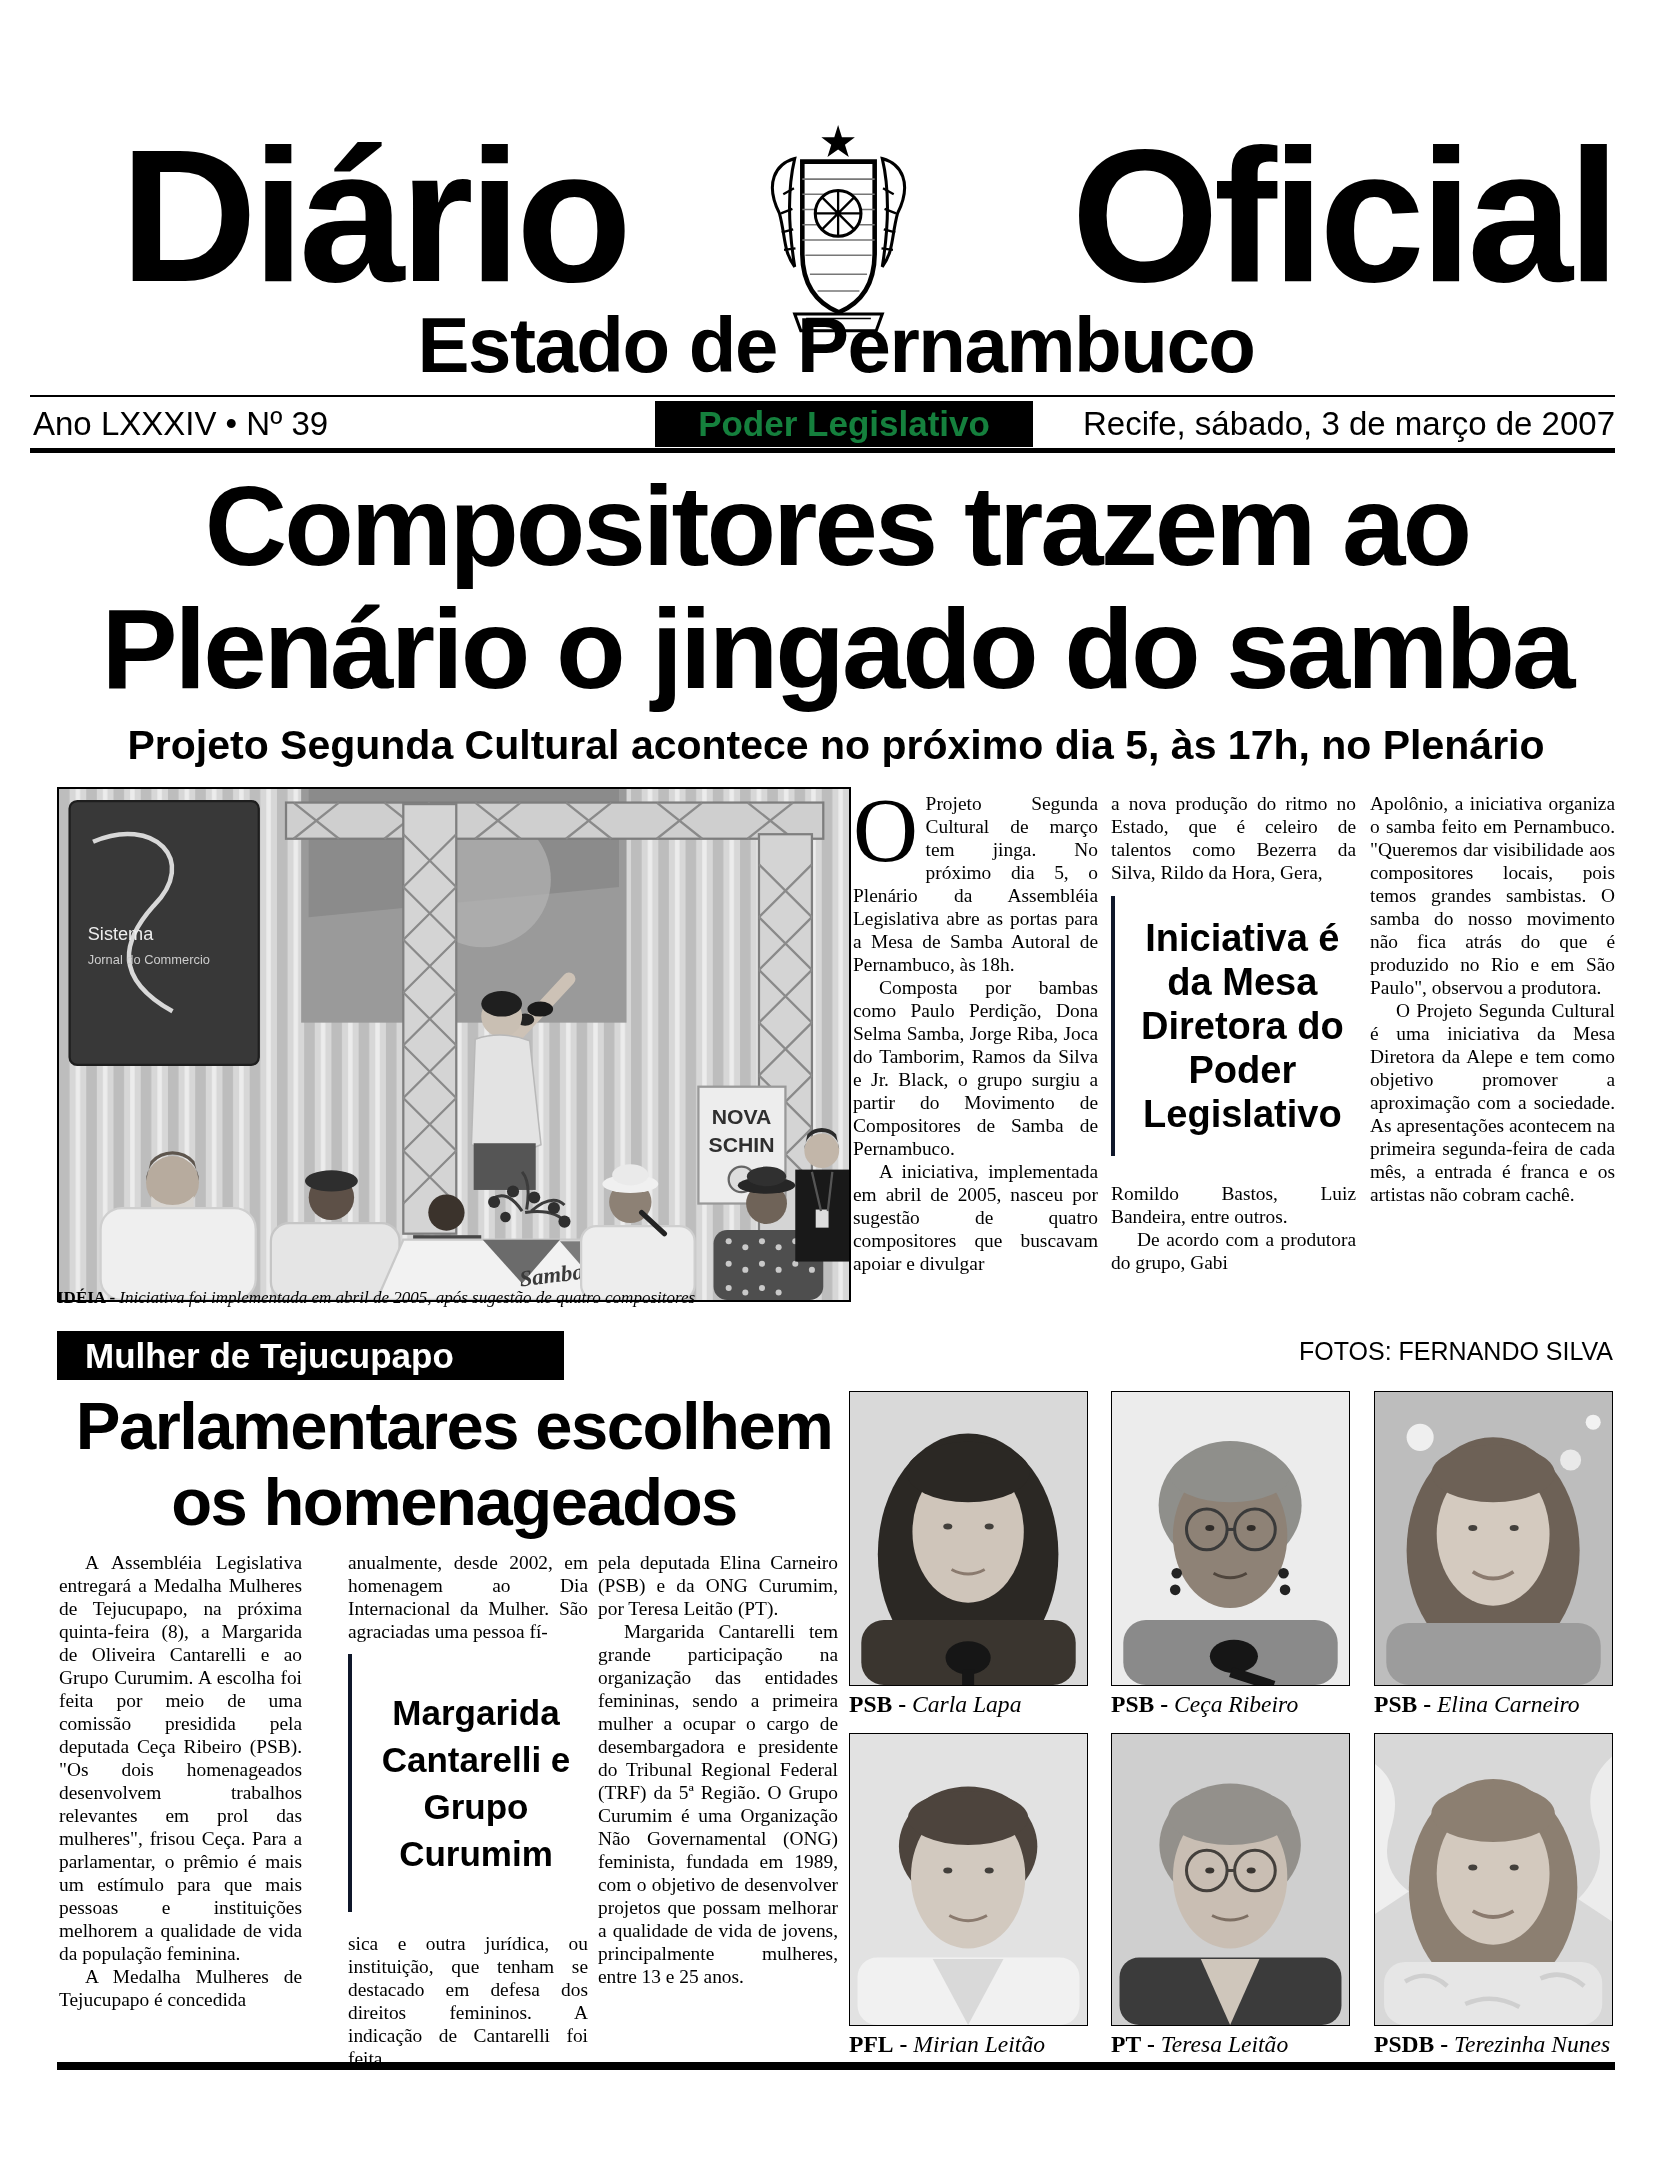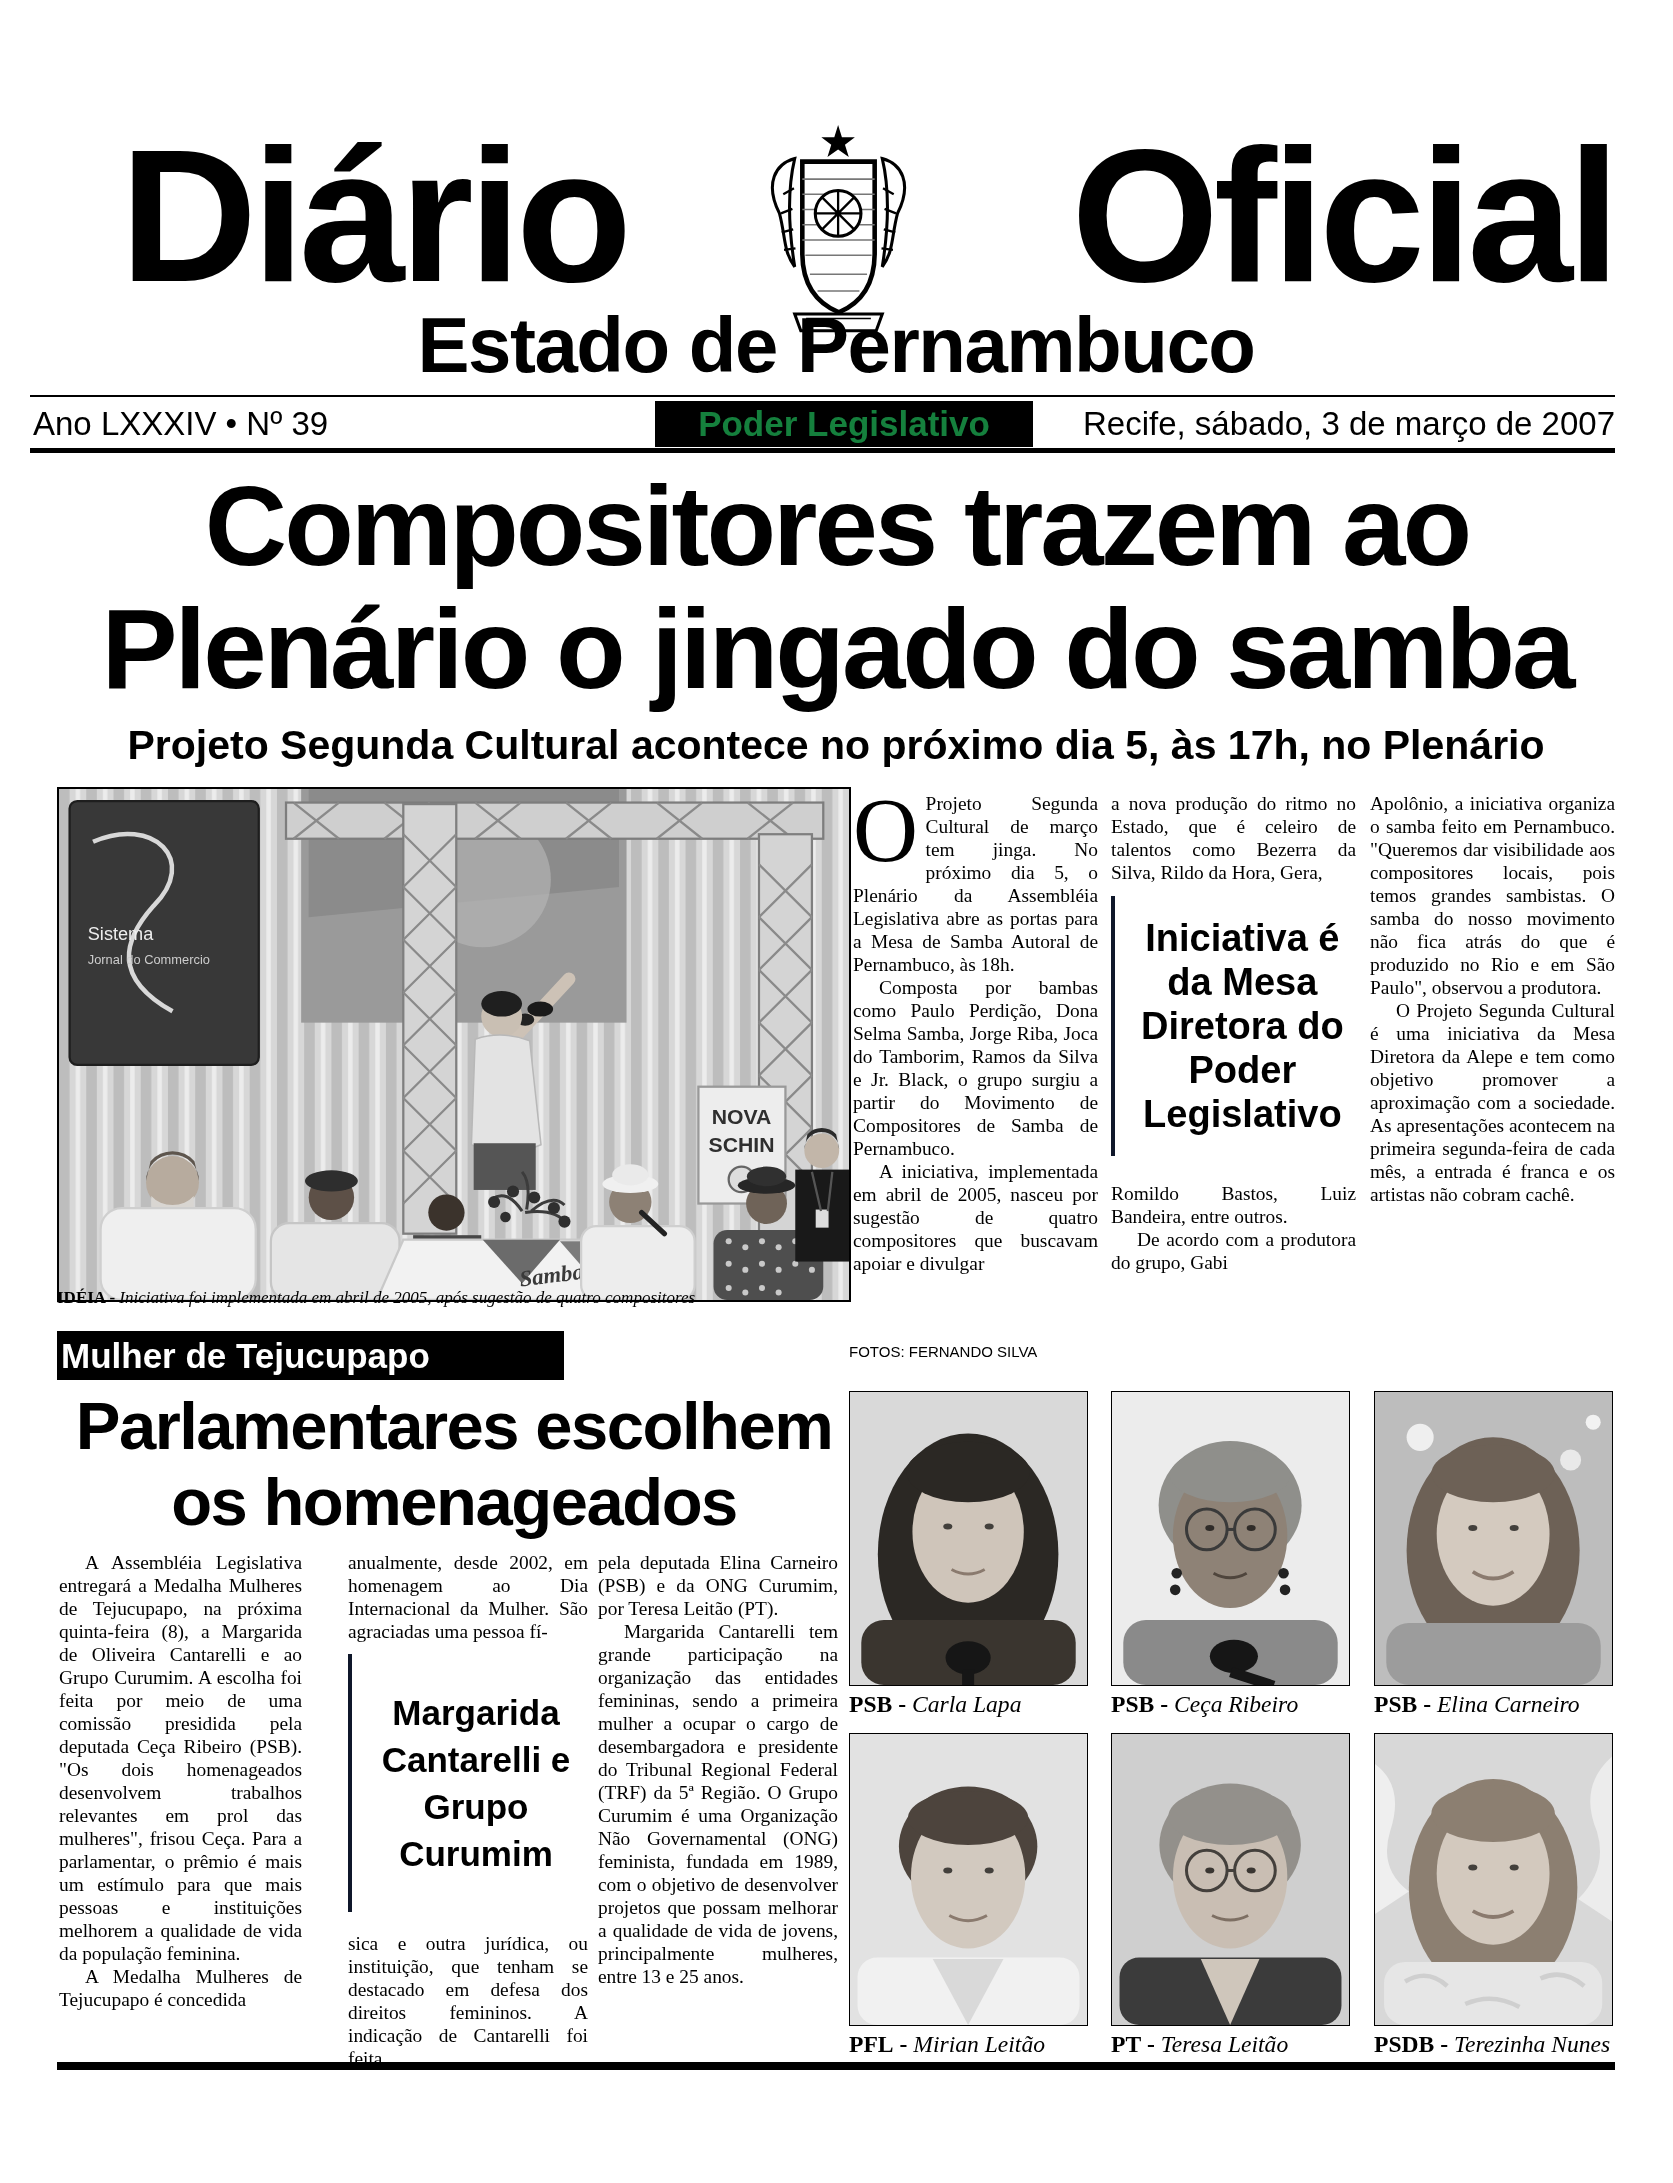--- a/index.html
+++ b/index.html
@@ -41,30 +41,30 @@
   .a1c1{left:853px;top:792px;width:245px;}
   .a1c2{left:1111px;top:792px;width:245px;}
   .a1c3{left:1370px;top:792px;width:245px;}
 
   .pullquote{border-left:4px solid #0f172a;margin:12px 0 26px 0;padding:20px 0 20px 13.7px;}
   .pullquote .pq-line{text-align:center;font-family:"Liberation Sans","DejaVu Sans",sans-serif;font-weight:bold;font-size:38px;line-height:44px;}
   .pq2{margin:10.6px 0 20px 0;padding:35px 0 35px 12px;}
   .pq2 .pq-line{font-size:35px;line-height:47px;}
 
   
-  .section-box{left:57px;top:1331px;width:507px;height:49px;background:#000;color:#fff;font-weight:bold;font-size:35px;line-height:49px;padding-left:4px;box-sizing:border-box;white-space:nowrap;}
+  .section-box{left:57px;top:1331px;width:507px;height:49px;background:#000;color:#fff;font-weight:bold;font-size:35px;line-height:49px;padding-left:28px;box-sizing:border-box;white-space:nowrap;}
   .h2-wrap{left:57px;top:1388px;width:794px;text-align:center;font-weight:bold;letter-spacing:-1.5px;}
   .h2-wrap div{font-size:67px;line-height:76px;white-space:nowrap;}
   .a2c1{left:59px;top:1551px;width:243px;}
   .a2c2{left:320px;top:1551px;width:240px;padding-left:28px;}
   .a2c3{left:598px;top:1551px;width:240px;}
   .bottom-rule{left:57px;top:2062px;width:1558px;height:7.6px;background:#000;}
 
   
-  .credit{left:849px;top:1340px;width:764px;font-size:15px;line-height:23px;}
+  .credit{left:849px;top:1340px;width:764px;text-align:right;font-size:25px;line-height:23px;}
   .gcell{position:absolute;width:239px;}
   .gcell .photo{width:239px;height:295px;border:1.5px solid #000;box-sizing:border-box;overflow:hidden;}
   .gcell.row2 .photo{height:293px;}
   .gcell .photo svg{display:block;width:100%;height:100%;}
   .gcaption{margin-top:4.6px;font-size:23.6px;line-height:27px;white-space:nowrap;}
   .gcaption .party{font-weight:bold;}
   .gcaption .sep{font-weight:bold;}
   .gcaption .pname{font-style:italic;}
   .c1{left:849px;top:1391px;} .c2{left:1111px;top:1391px;} .c3{left:1374px;top:1391px;}
   .c4{left:849px;top:1733px;} .c5{left:1111px;top:1733px;} .c6{left:1374px;top:1733px;}

